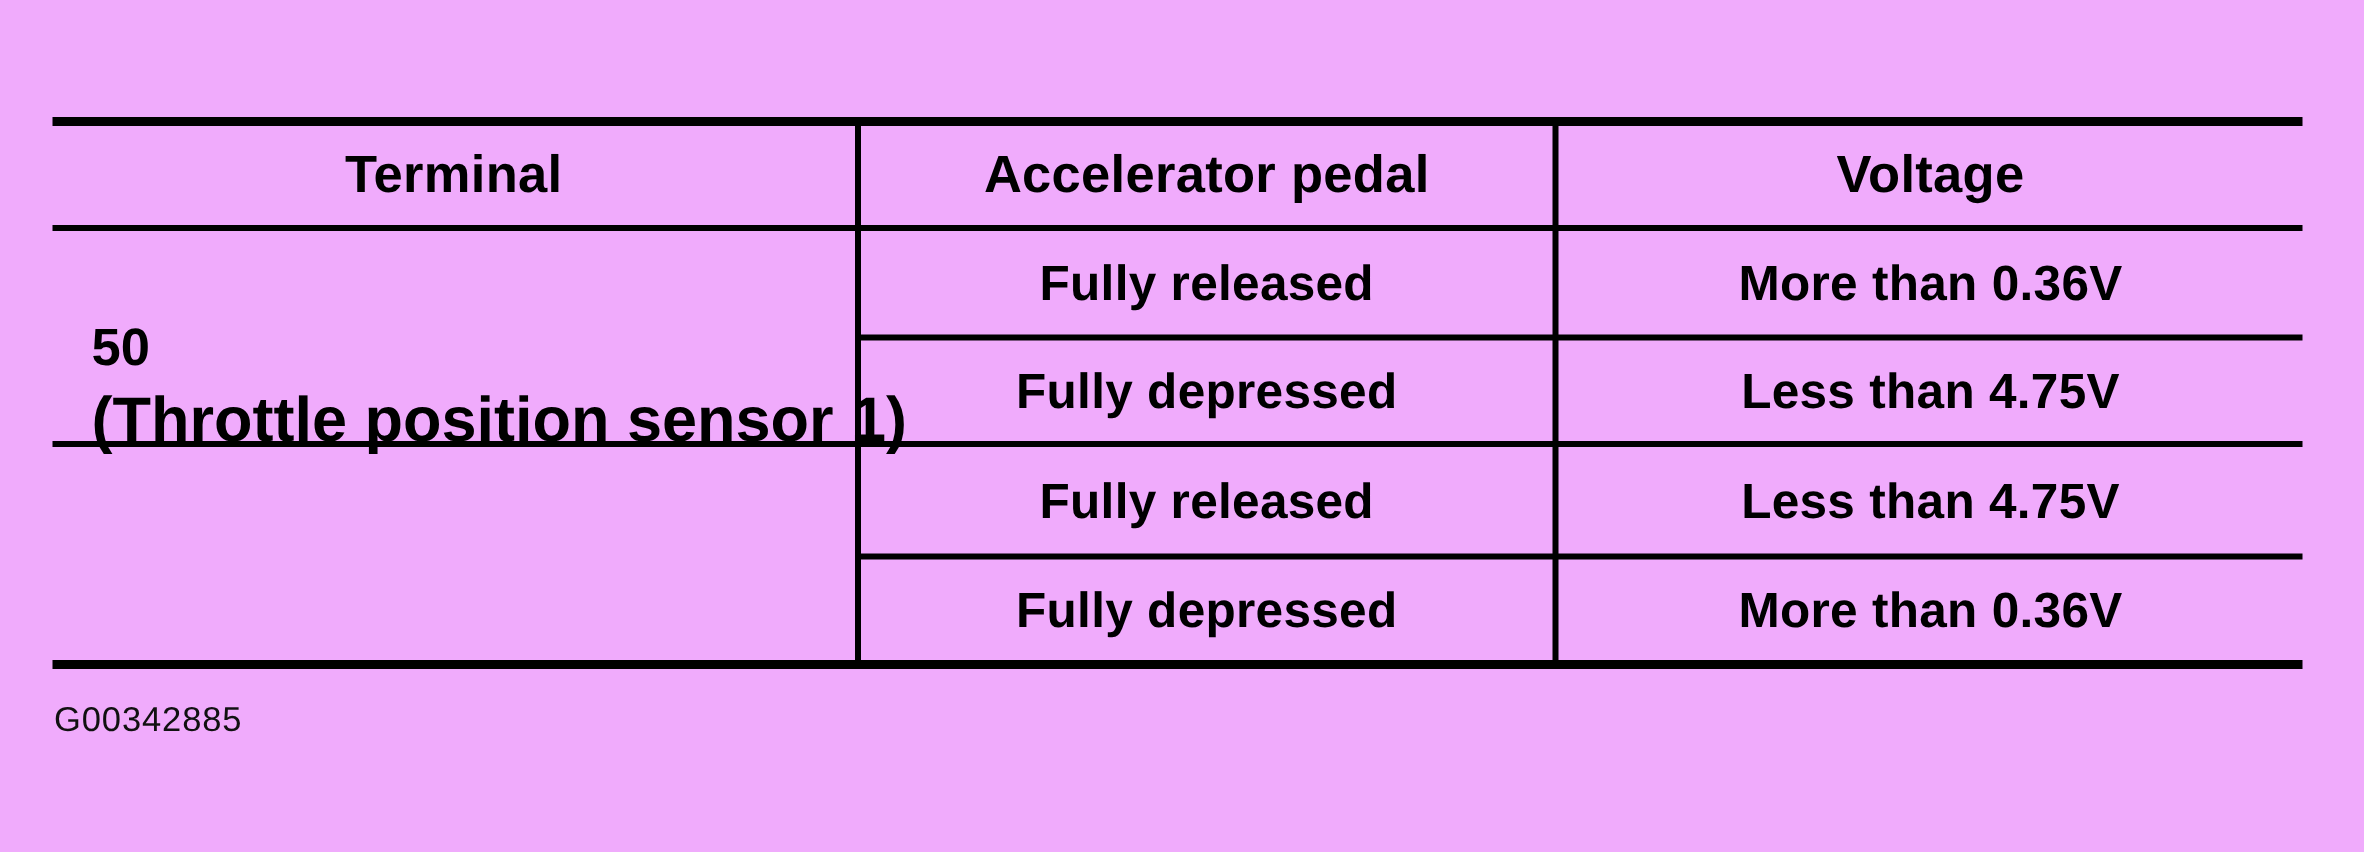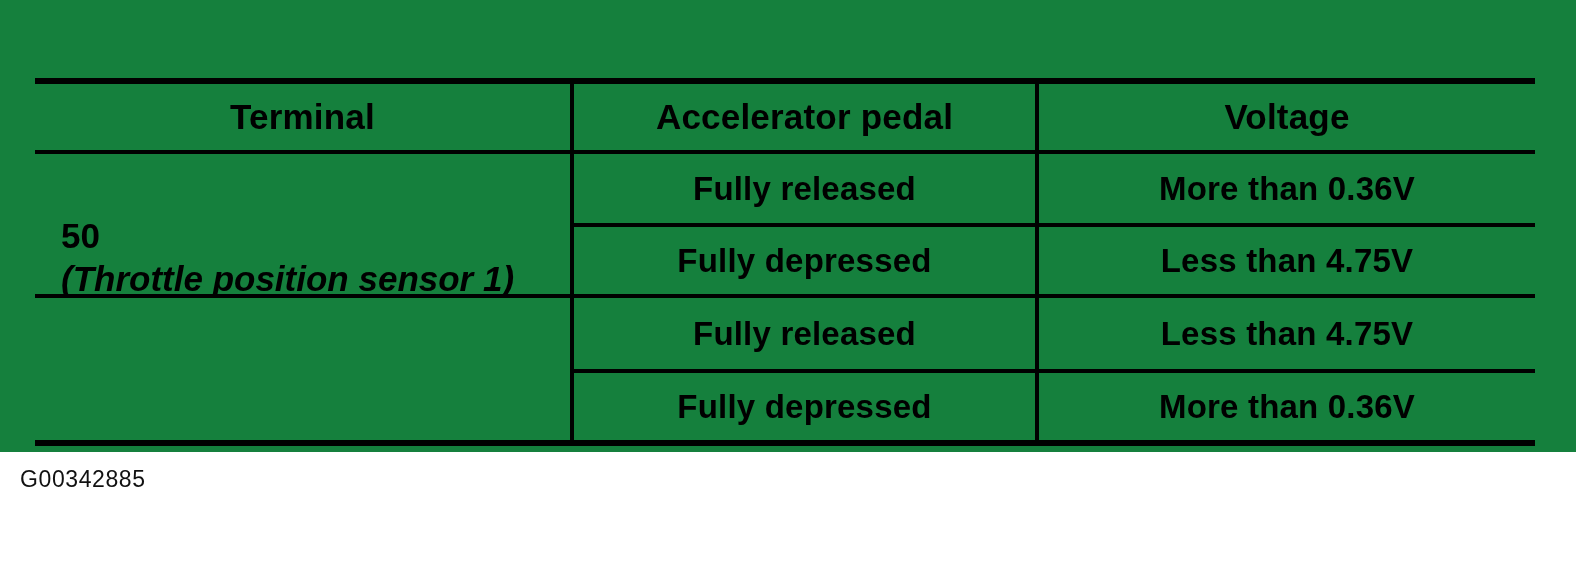--- a/index.html
+++ b/index.html
@@ -13,22 +13,22 @@
     height: 568px;
     overflow: hidden;
     font-family: "Liberation Sans", sans-serif;
     color: #000000;
     -webkit-font-smoothing: none;
   }
 
   .page {
     position: relative;
     width: 1576px;
-    height: 452px;
-    background: #15803d;
+    height: 568px;
+    background: #f0abfc;
   }
 
   
   .rule-top {
     position: absolute;
     left: 35px;
     top: 78px;
     width: 1500px;
     height: 6px;
     background: #000;
@@ -82,32 +82,31 @@
     display: flex;
     flex-direction: column;
     justify-content: center;
     line-height: 1.22;
   }
   .terminal-num {
     font-size: 35px;
     font-weight: 700;
   }
   .terminal-desc {
-    font-size: 35px;
+    font-size: 42px;
     font-weight: 700;
     white-space: nowrap;
-    font-style: italic;
   }
   .indent-1 { padding-left: 0px; }
   .indent-2 { padding-left: 8px; }
 
   
   .caption {
     position: absolute;
-    left: 20px;
+    left: 36px;
     top: 466px;
     font-size: 23px;
     font-weight: 400;
     letter-spacing: 0.6px;
     color: #111;
     font-family: "Liberation Sans", sans-serif;
   }
 </style>
 </head>
 <body>

